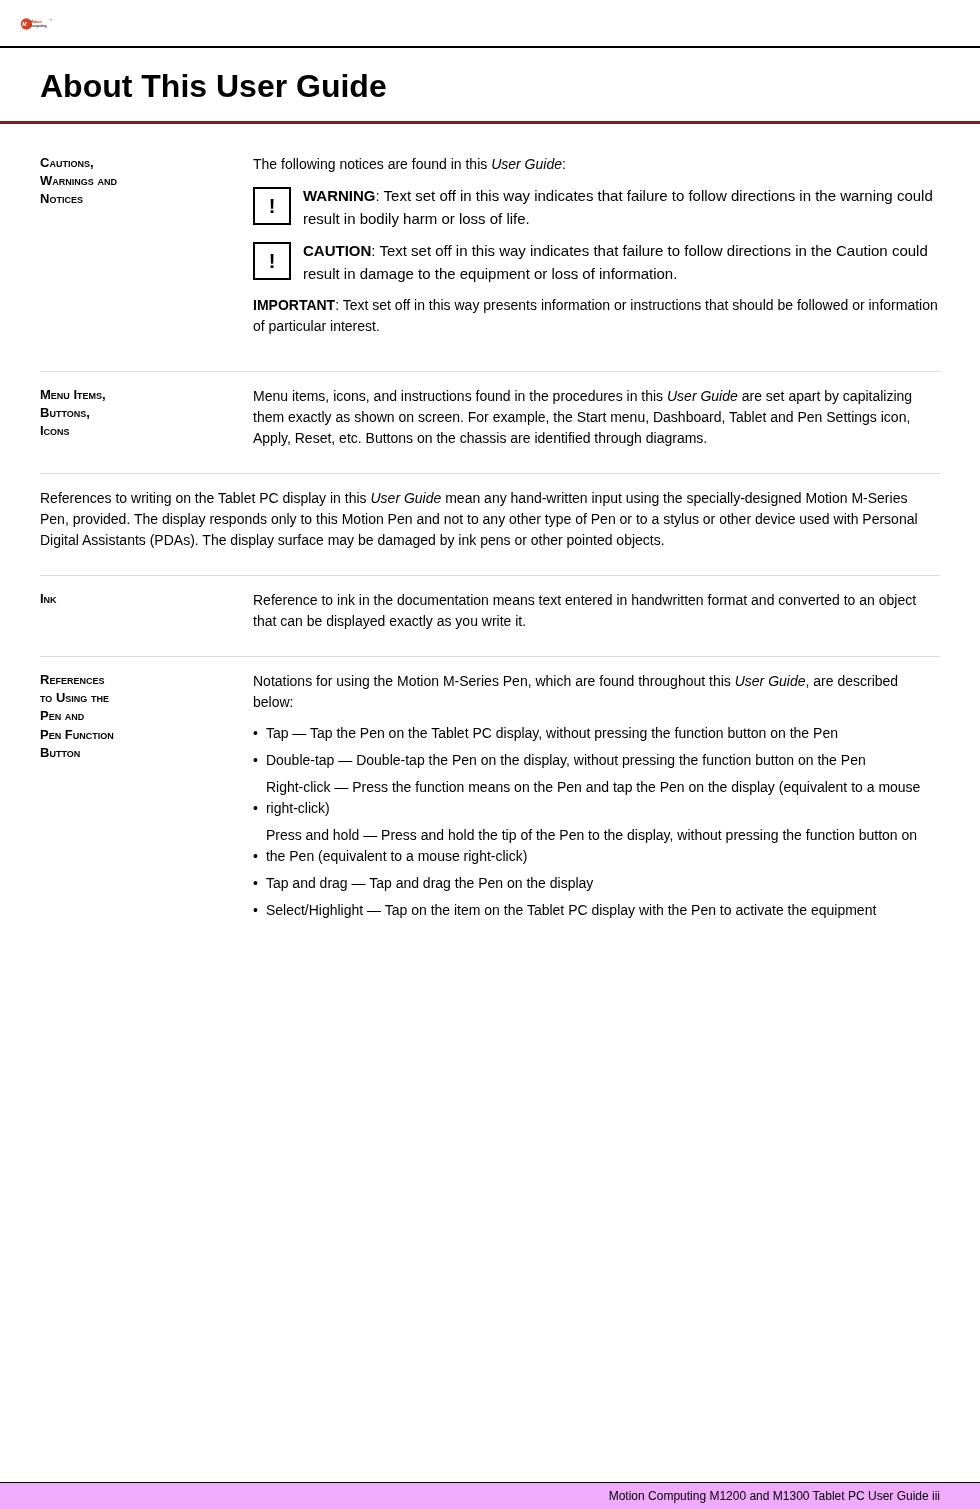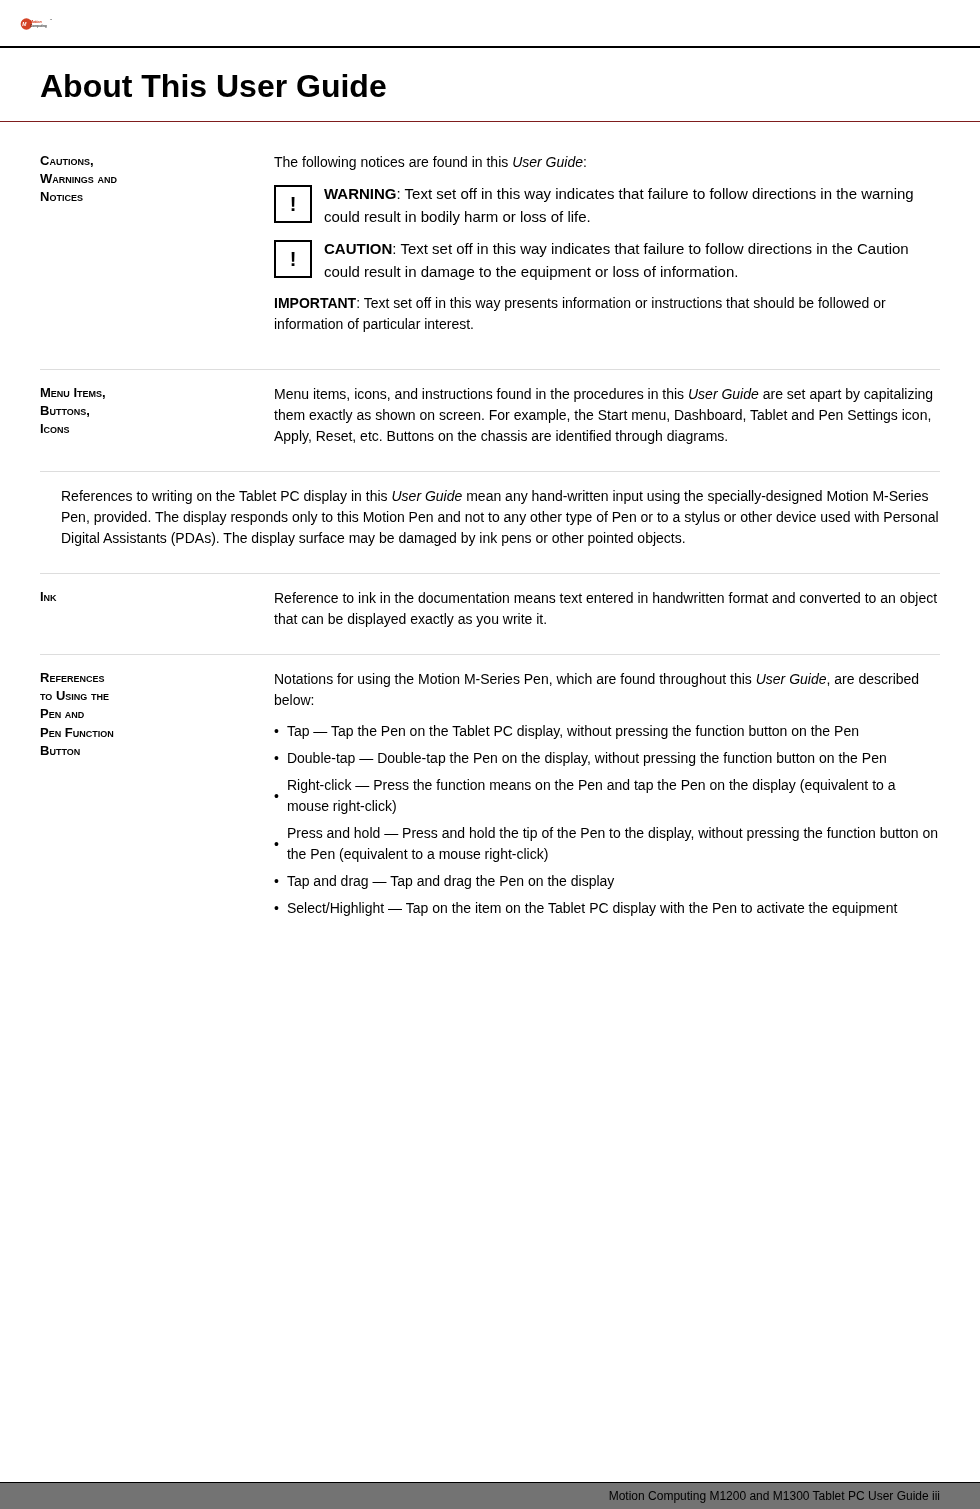--- a/index.html
+++ b/index.html
@@ -26,21 +26,21 @@
     }
     .logo-icon {
       width: 32px;
       height: 32px;
       margin-right: 4px;
     }
 
     
     .page-title-section {
       padding: 20px 40px 10px 40px;
-      border-bottom: 1px solid #7f1d1d;
+      border-bottom: 3px solid #7f1d1d;
     }
     .page-title {
       font-size: 32px;
       font-weight: bold;
       color: #000;
       margin-bottom: 6px;
     }
 
     
     .content {
@@ -63,21 +63,20 @@
     .section-label-text {
       font-variant: small-caps;
       font-weight: bold;
       font-size: 13px;
       line-height: 1.4;
     }
     .section-body {
       flex: 1;
       font-size: 14px;
       line-height: 1.5;
-      margin-left: 21px;
     }
 
     
     .notice-item {
       display: flex;
       align-items: flex-start;
       margin-bottom: 10px;
     }
     .notice-icon {
       width: 38px;
@@ -114,21 +113,21 @@
     }
 
     
     .bullet-list {
       list-style: none;
       padding: 0;
       margin: 8px 0 0 0;
     }
     .bullet-list li {
       display: flex;
-      align-items: center;
+      align-items: flex-end;
       margin-bottom: 6px;
       font-size: 14px;
       line-height: 1.5;
     }
     .bullet-list li::before {
       content: "•";
       margin-right: 8px;
       flex-shrink: 0;
     }
 
@@ -143,21 +142,21 @@
     .footer {
       position: absolute;
       bottom: 0;
       left: 0;
       right: 0;
       border-top: 1px solid #000;
       padding: 6px 40px;
       text-align: right;
       font-size: 12px;
       color: #000;
-      background: #737373;
+      background: #f0abfc;
     }
 
     
     em { font-style: italic; }
 
     .intro-line {
       margin-bottom: 10px;
       font-size: 14px;
     }
   </style>

